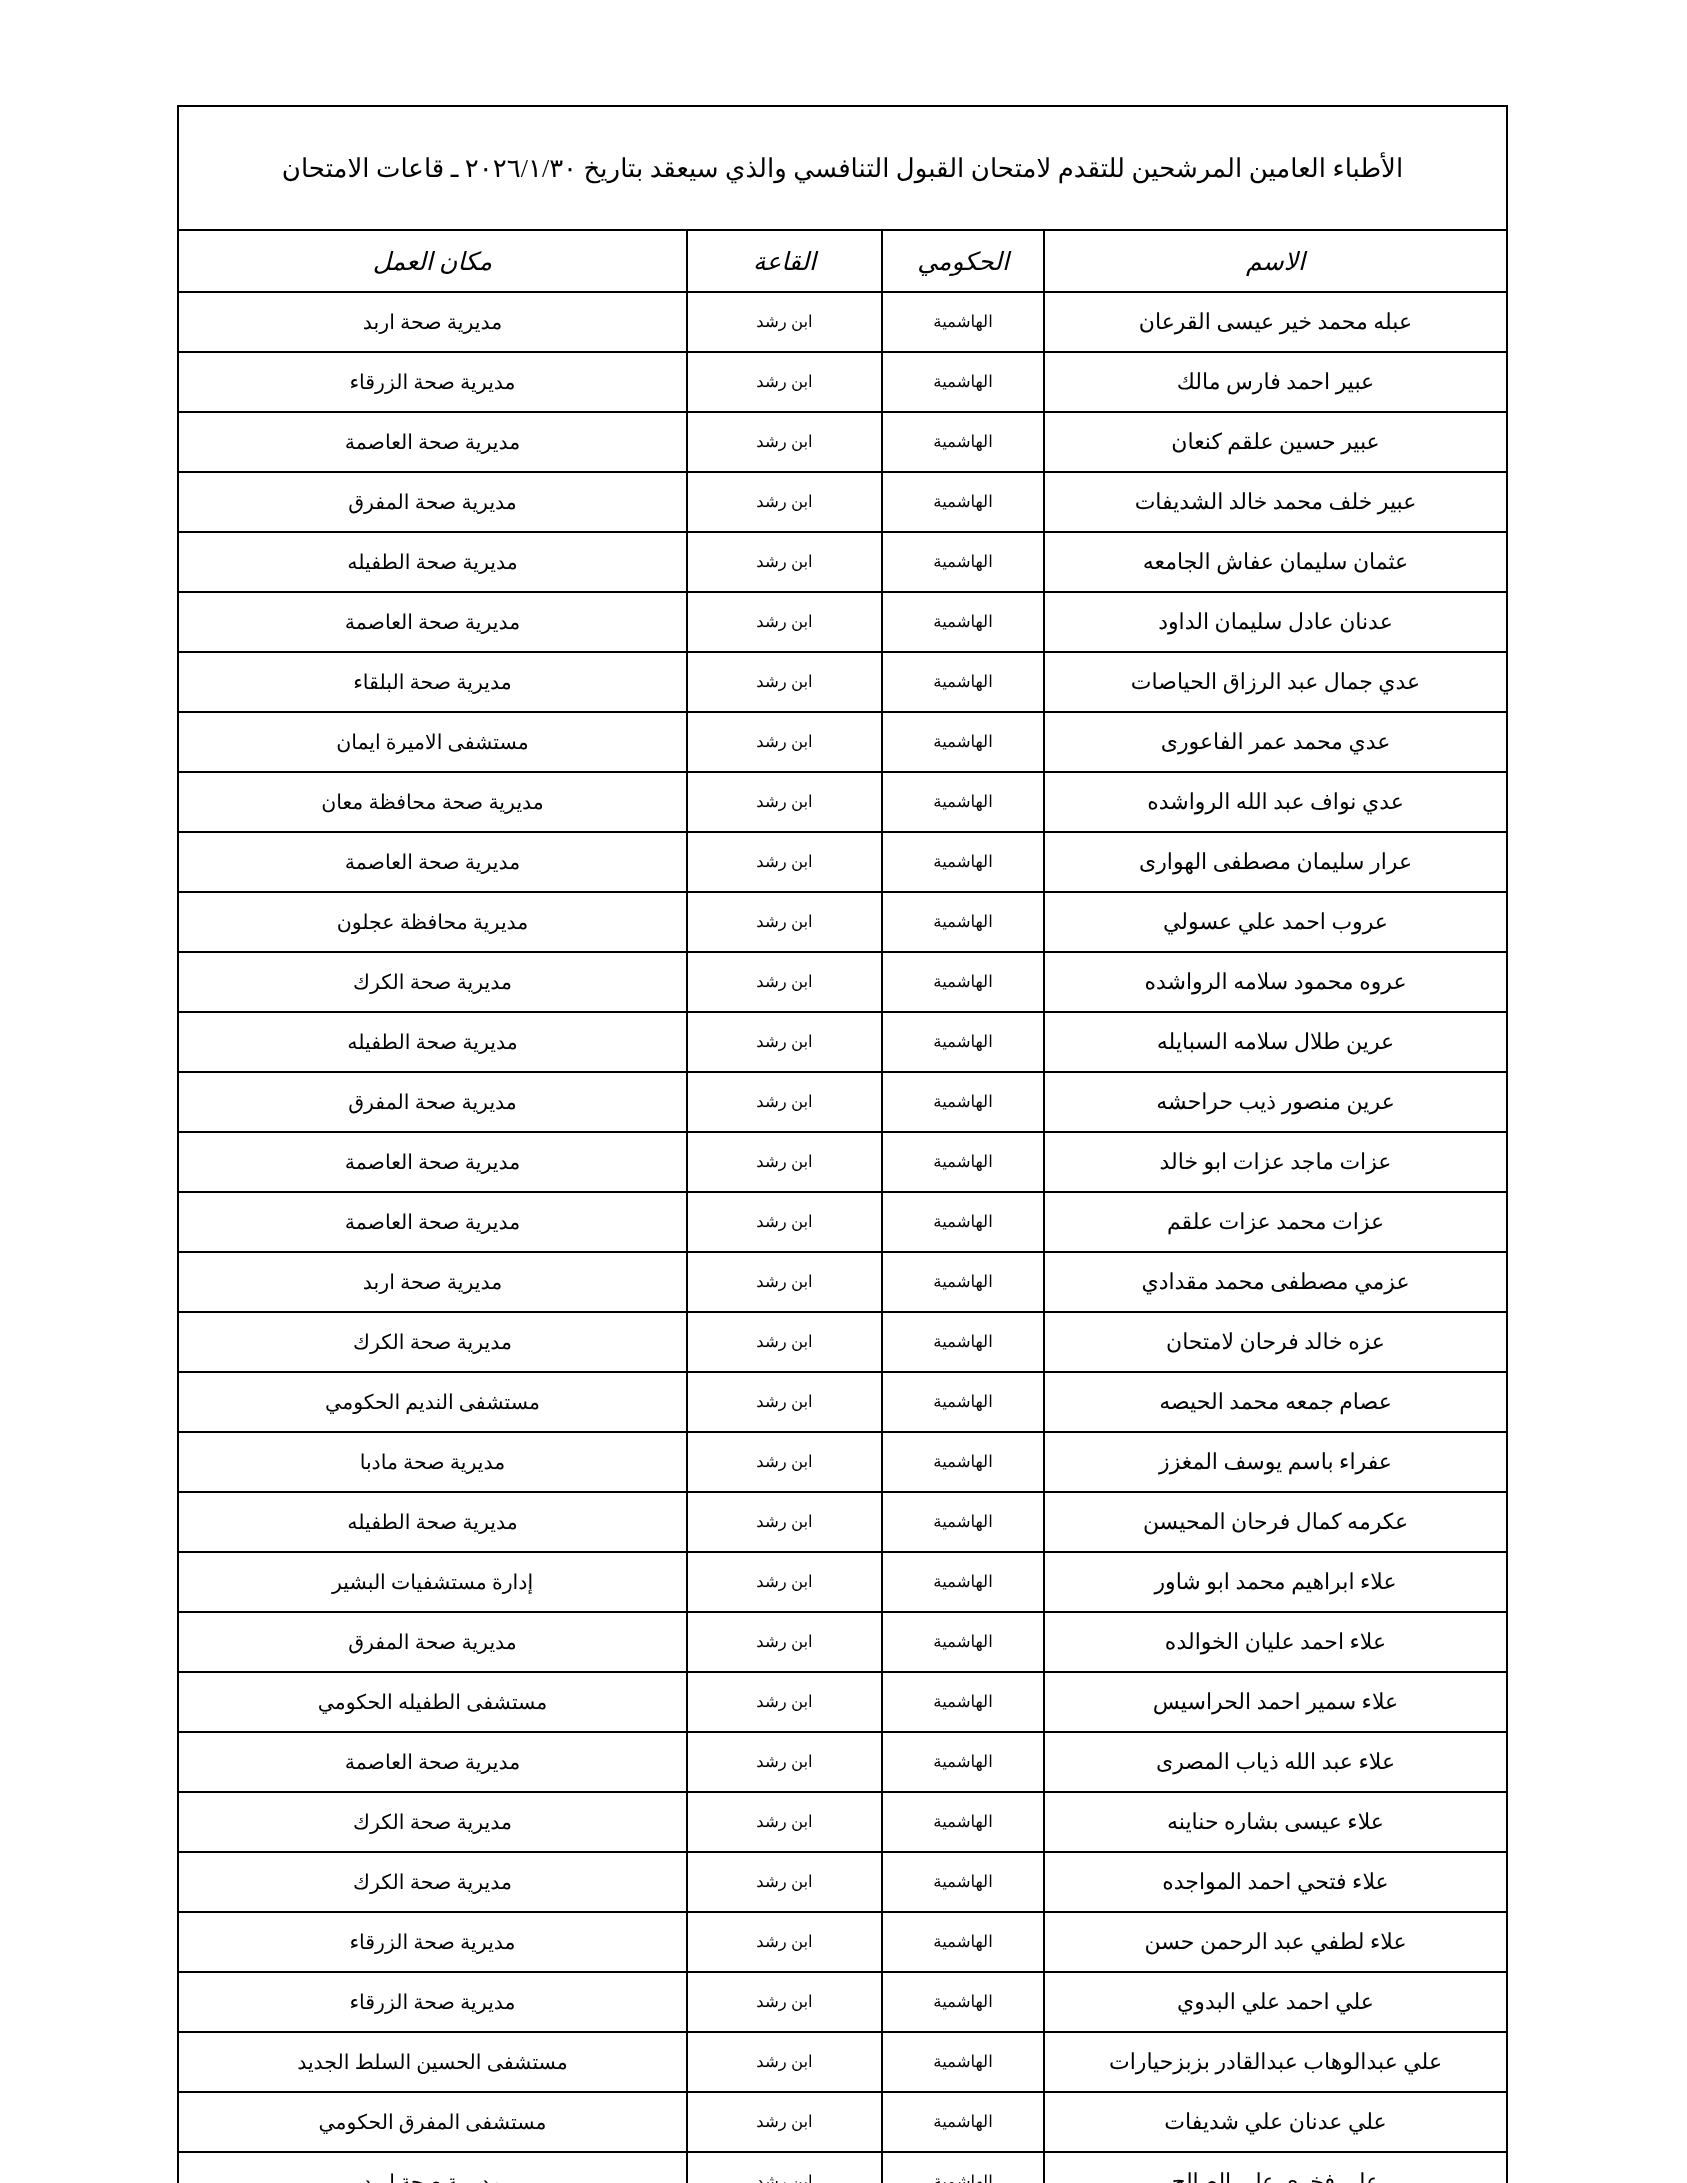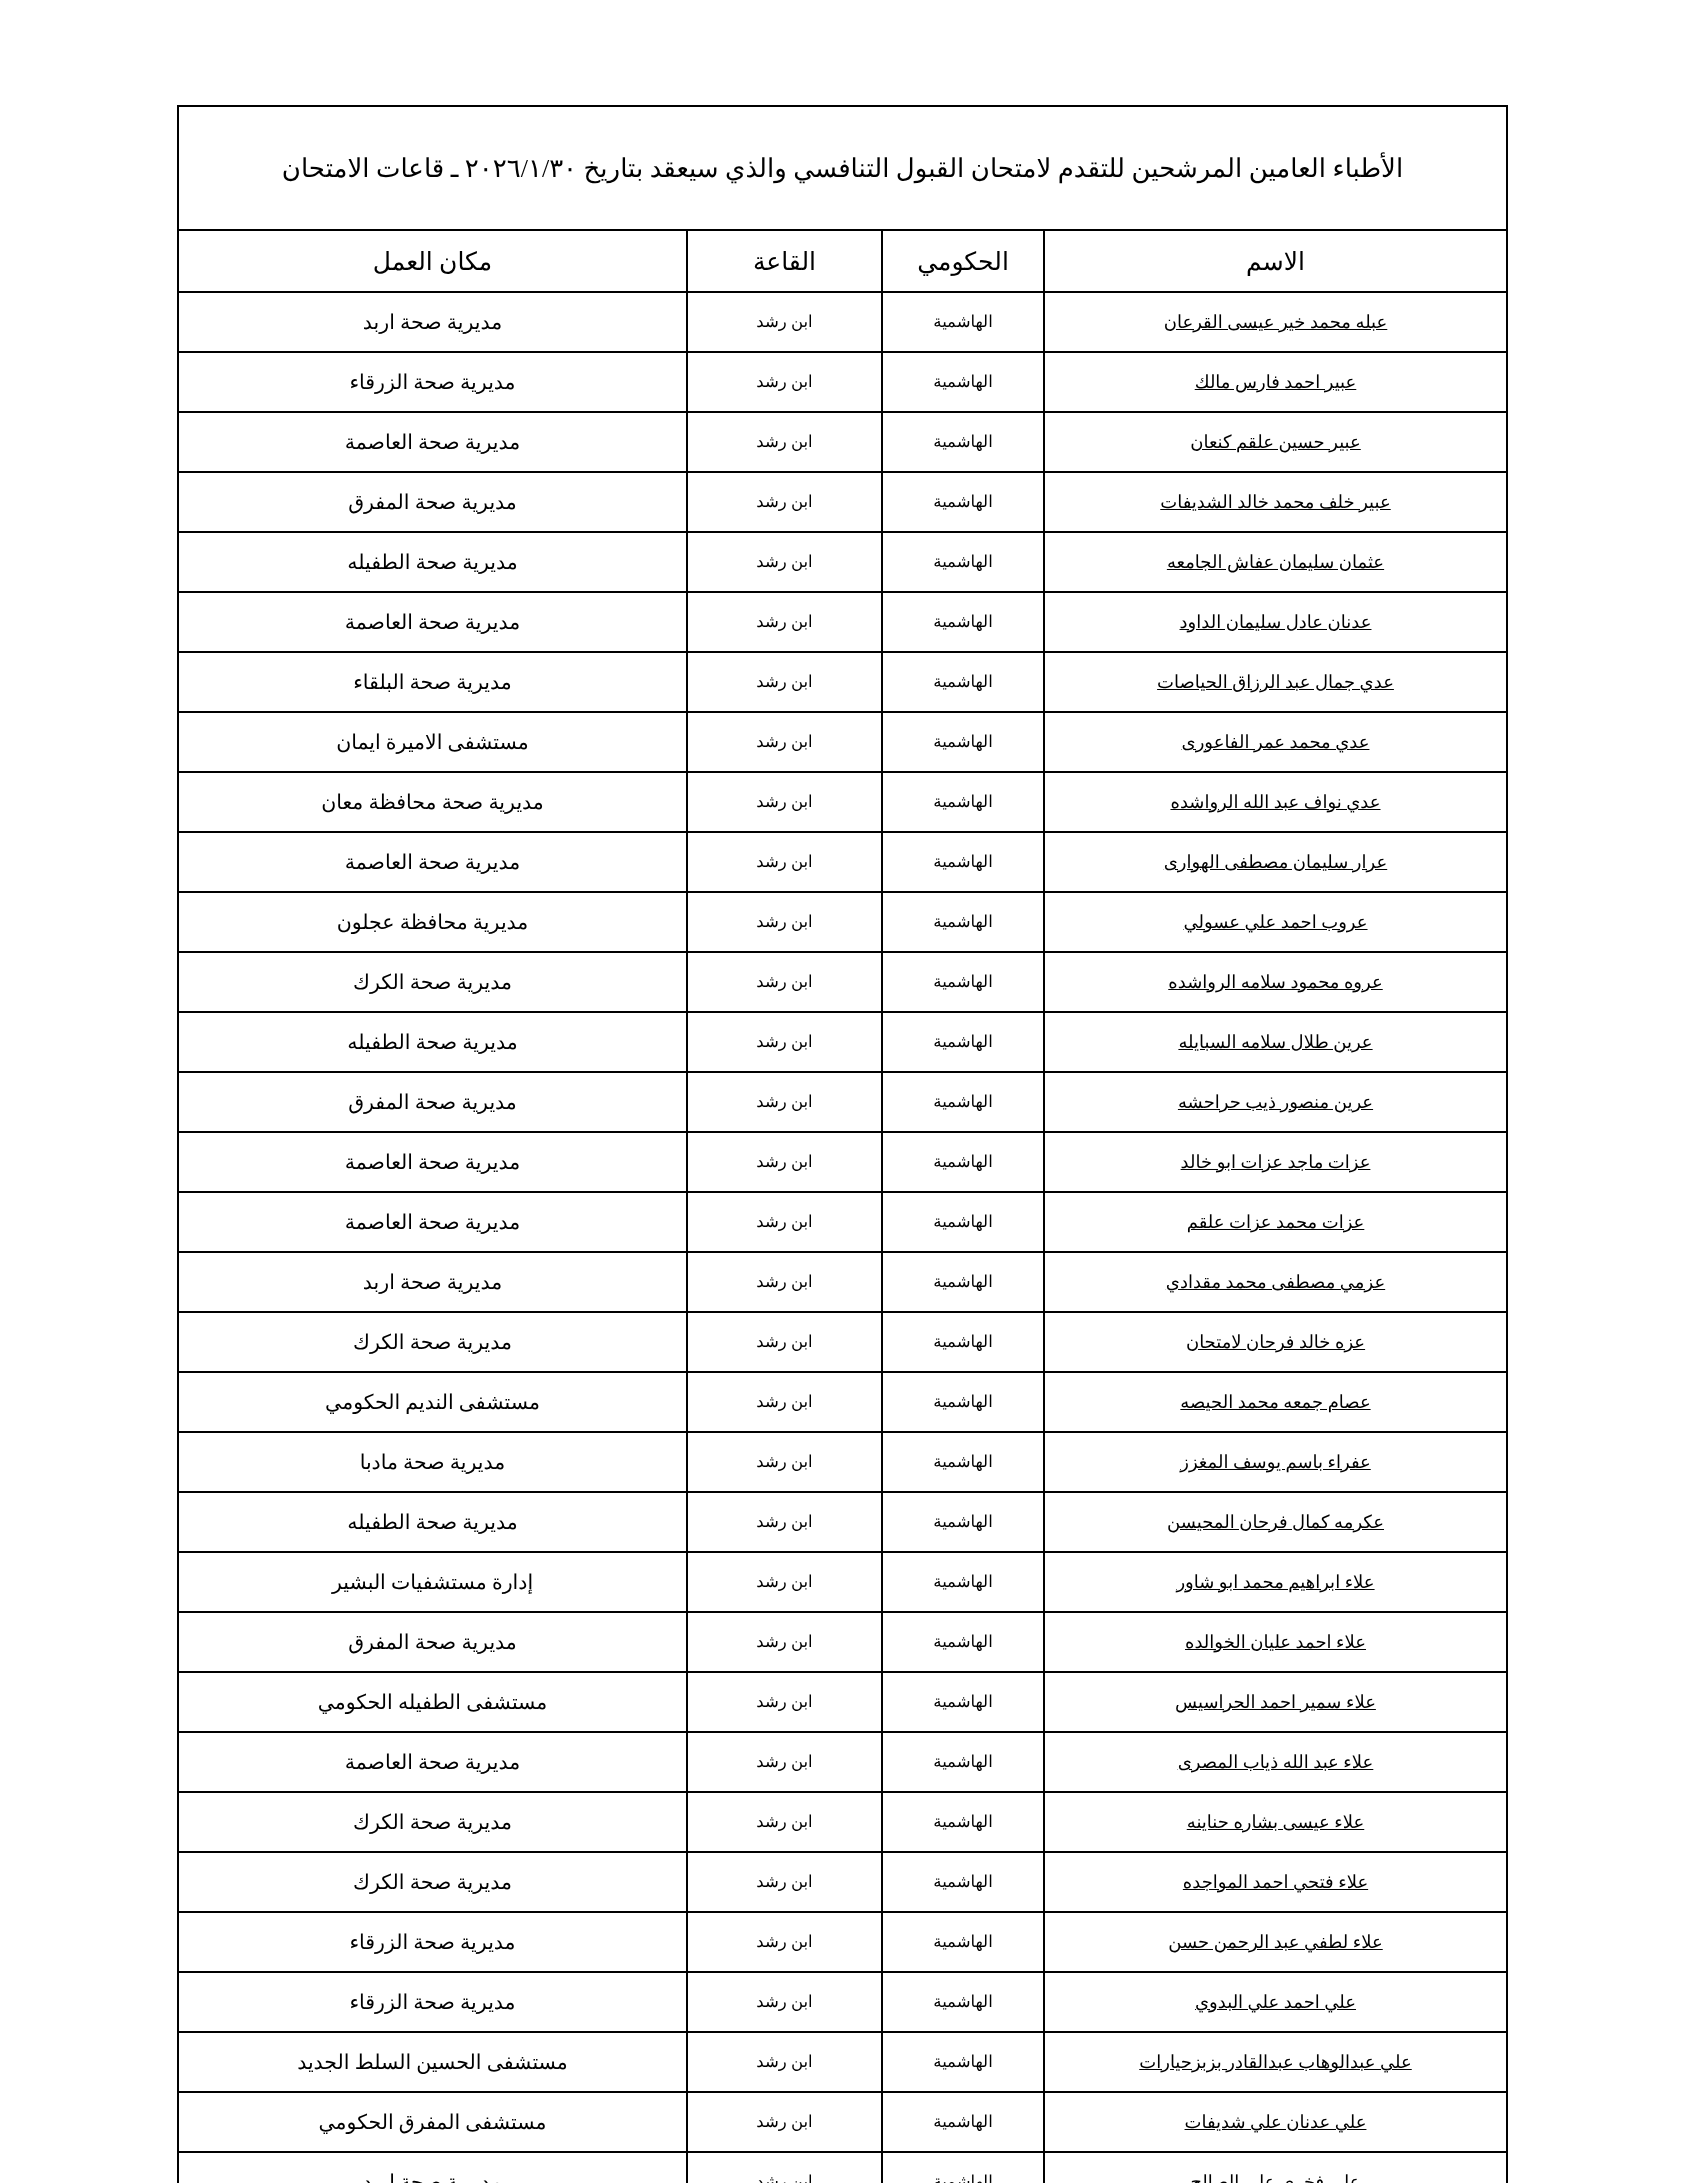--- a/index.html
+++ b/index.html
@@ -49,34 +49,35 @@
     padding: 6.6px 14.6px 6.6px 14.6px;
     text-align: center;
   }
 
   
   .head-cell {
     height: 60px;
     font-size: 25px;
     font-weight: bold;
     padding: 4px 6.6px;
+    font-style: italic;
   }
 
   
   col.c-name  { width: 463px; }
   col.c-univ  { width: 162px; }
   col.c-hall  { width: 195px; }
   col.c-place { width: 509px; }
 
   
   .cell {
     height: 58px;
     padding: 2.6px 6.6px;
   }
-  .cell-name  { font-size: 18px; text-decoration: underline; }
+  .cell-name  { font-size: 22px; }
   .cell-univ  { font-size: 16.5px; }
   .cell-hall  { font-size: 16.5px; }
   .cell-place { font-size: 20.5px; }
 </style>
 </head>
 <body>
 
 <div class="page">
 
   <table class="exam-table">

